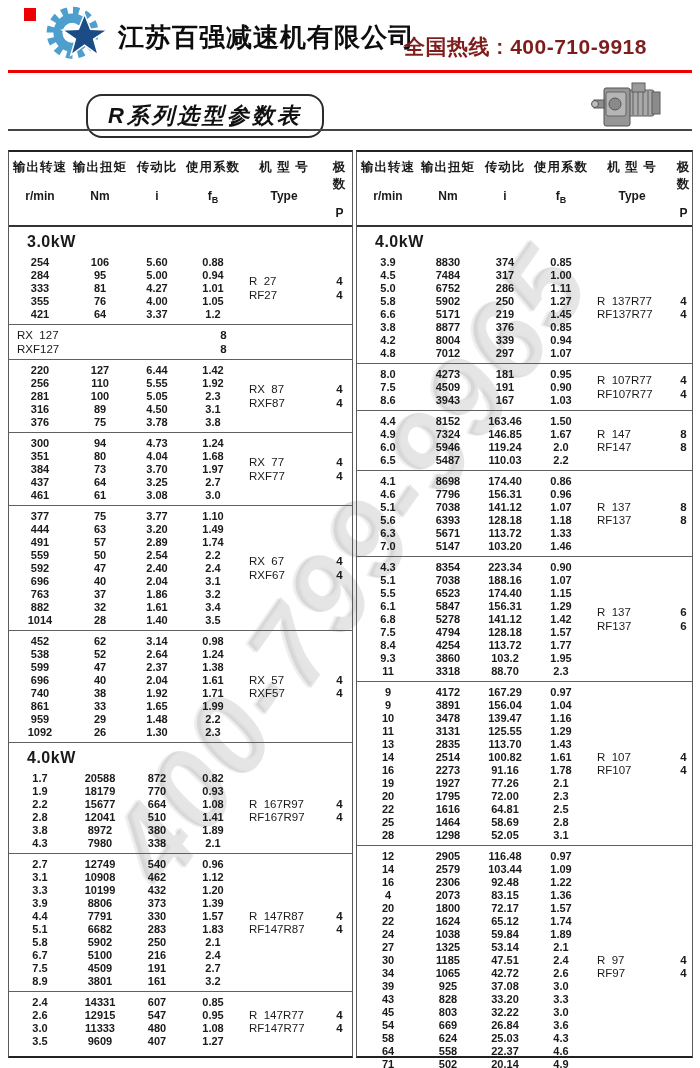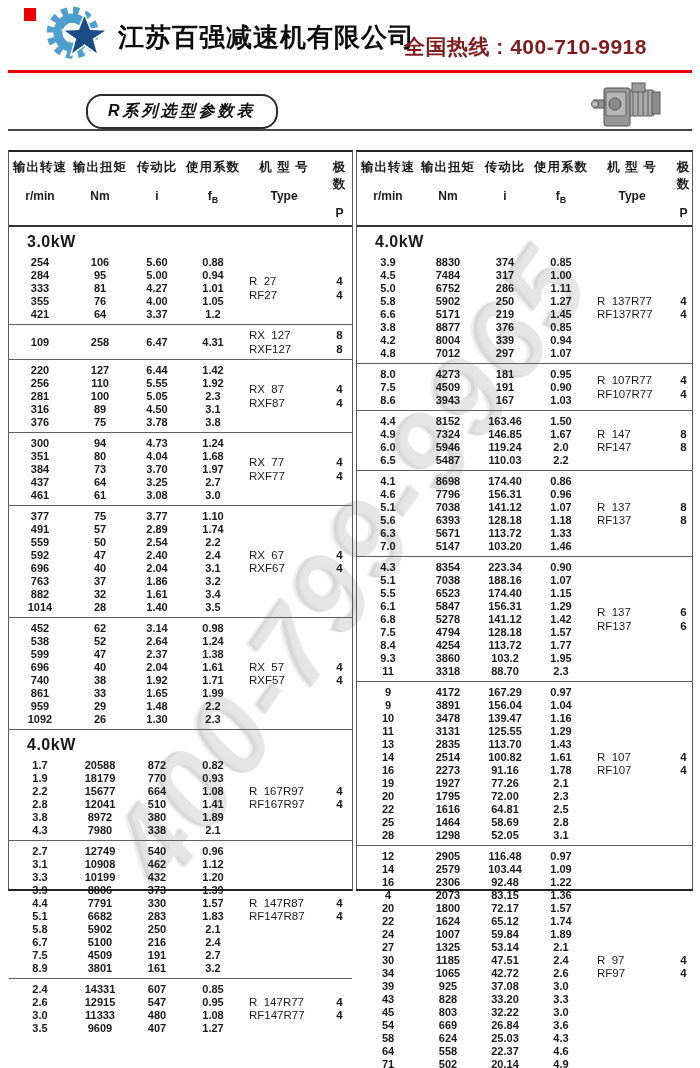--- a/index.html
+++ b/index.html
@@ -9,35 +9,35 @@
     overflow:hidden;
   }
   
   .red-sq{position:absolute;left:24px;top:8px;width:12px;height:13px;background:#ed0000;}
   .logo{position:absolute;left:36px;top:4px;width:86px;height:64px;}
   .company{position:absolute;left:118px;top:20px;font-size:26px;font-weight:800;letter-spacing:1px;color:#0d0d0d;}
   .hotline{position:absolute;left:404px;top:33px;font-size:21px;font-weight:700;color:#7f1d1d;letter-spacing:0.5px;}
   .red-line{position:absolute;left:8px;top:70px;width:684px;height:3px;background:#ed0000;}
   .title-badge{
     position:absolute;left:86px;top:94px;padding:5px 20px;border:2px solid #2b2b2b;border-radius:16px;
-    font-size:16px;font-weight:800;font-style:italic;letter-spacing:3px;color:#111;background:#fff;
+    font-size:22px;font-weight:800;font-style:italic;letter-spacing:3px;color:#111;background:#fff;
   }
   .product{position:absolute;left:588px;top:80px;width:80px;height:50px;}
   .dark-line{position:absolute;left:8px;top:129px;width:684px;height:2px;background:#454545;}
   
   .watermark{
     position:absolute;left:350px;top:565px;transform:translate(-50%,-50%) rotate(-55deg);
     font-size:112px;font-weight:700;font-style:italic;letter-spacing:4px;white-space:nowrap;
     color:rgba(130,130,130,0.20);
     text-shadow:3px 3px 2px rgba(255,255,255,0.9),-2px -2px 1px rgba(80,80,80,0.10);
     z-index:1;pointer-events:none;
   }
   
   .ptable{
-    position:absolute;top:150px;height:741px;background:transparent;z-index:2;
+    position:absolute;top:150px;height:908px;background:transparent;z-index:2;
     border:1px solid #5a5a5a;border-top:2px solid #222;border-bottom:2px solid #222;
     display:flex;flex-direction:column;box-sizing:border-box;
   }
   .ptable.left{left:8px;width:345px;}
   .ptable.right{left:356px;width:337px;}
   .thead{display:grid;grid-template-columns:62px 58px 56px 56px 86px 1fr;padding:7px 0 5px 0;border-bottom:2px solid #333;}
   .th{text-align:center;}
   .th-cn{font-size:12.5px;font-weight:800;letter-spacing:1px;}
   .th-unit{font-size:12px;font-weight:700;margin-top:13px;}
   .th-unit sub{font-size:9px;}
@@ -157,28 +157,20 @@
       <div class="typecol">
         <div class="tline">R  27</div>
         <div class="tline">RF27</div>
       </div>
       <div class="polecol">
         <div class="pline">4</div>
         <div class="pline">4</div>
       </div>
     </div>
     <div class="group">
-      <div class="rows">
-        <div class="drow">
-          <span class="cell c0">109</span>
-          <span class="cell c1">258</span>
-          <span class="cell c2">6.47</span>
-          <span class="cell c3">4.31</span>
-        </div>
-      </div>
       <div class="typecol">
         <div class="tline">RX  127</div>
         <div class="tline">RXF127</div>
       </div>
       <div class="polecol">
         <div class="pline">8</div>
         <div class="pline">8</div>
       </div>
     </div>
     <div class="group">
@@ -265,20 +257,26 @@
         <div class="pline">4</div>
       </div>
     </div>
     <div class="group">
       <div class="rows">
         <div class="drow">
           <span class="cell c0">377</span>
           <span class="cell c1">75</span>
           <span class="cell c2">3.77</span>
           <span class="cell c3">1.10</span>
+        </div>
+        <div class="drow">
+          <span class="cell c0">444</span>
+          <span class="cell c1">63</span>
+          <span class="cell c2">3.20</span>
+          <span class="cell c3">1.49</span>
         </div>
         <div class="drow">
           <span class="cell c0">491</span>
           <span class="cell c1">57</span>
           <span class="cell c2">2.89</span>
           <span class="cell c3">1.74</span>
         </div>
         <div class="drow">
           <span class="cell c0">559</span>
           <span class="cell c1">50</span>
@@ -929,21 +927,21 @@
           <span class="cell c3">1.57</span>
         </div>
         <div class="drow">
           <span class="cell c0">22</span>
           <span class="cell c1">1624</span>
           <span class="cell c2">65.12</span>
           <span class="cell c3">1.74</span>
         </div>
         <div class="drow">
           <span class="cell c0">24</span>
-          <span class="cell c1">1007</span>
+          <span class="cell c1">1038</span>
           <span class="cell c2">59.84</span>
           <span class="cell c3">1.89</span>
         </div>
         <div class="drow">
           <span class="cell c0">27</span>
           <span class="cell c1">1325</span>
           <span class="cell c2">53.14</span>
           <span class="cell c3">2.1</span>
         </div>
         <div class="drow">

